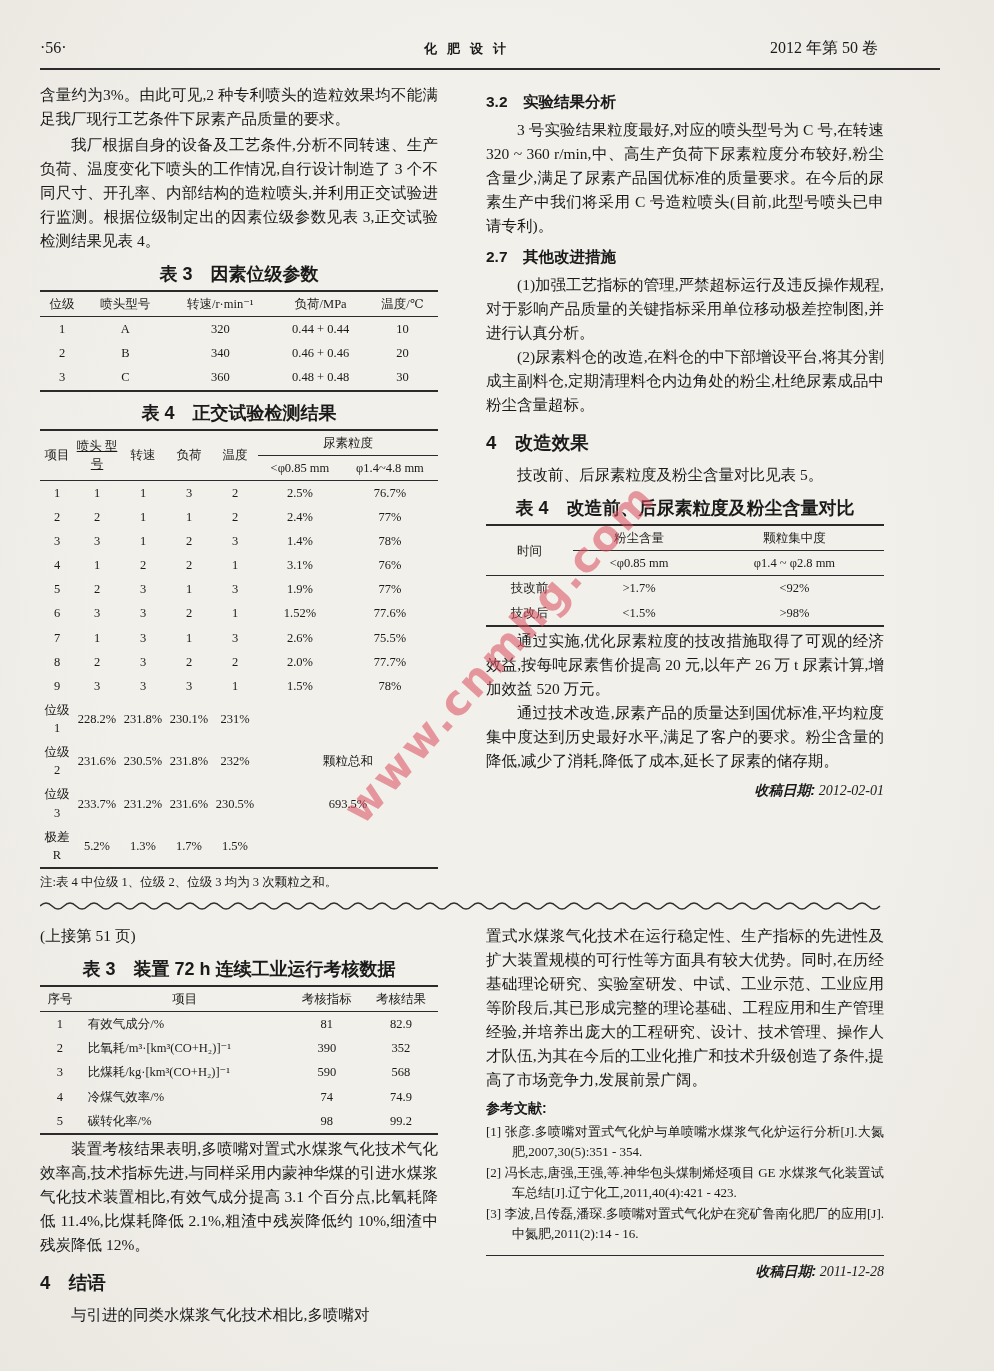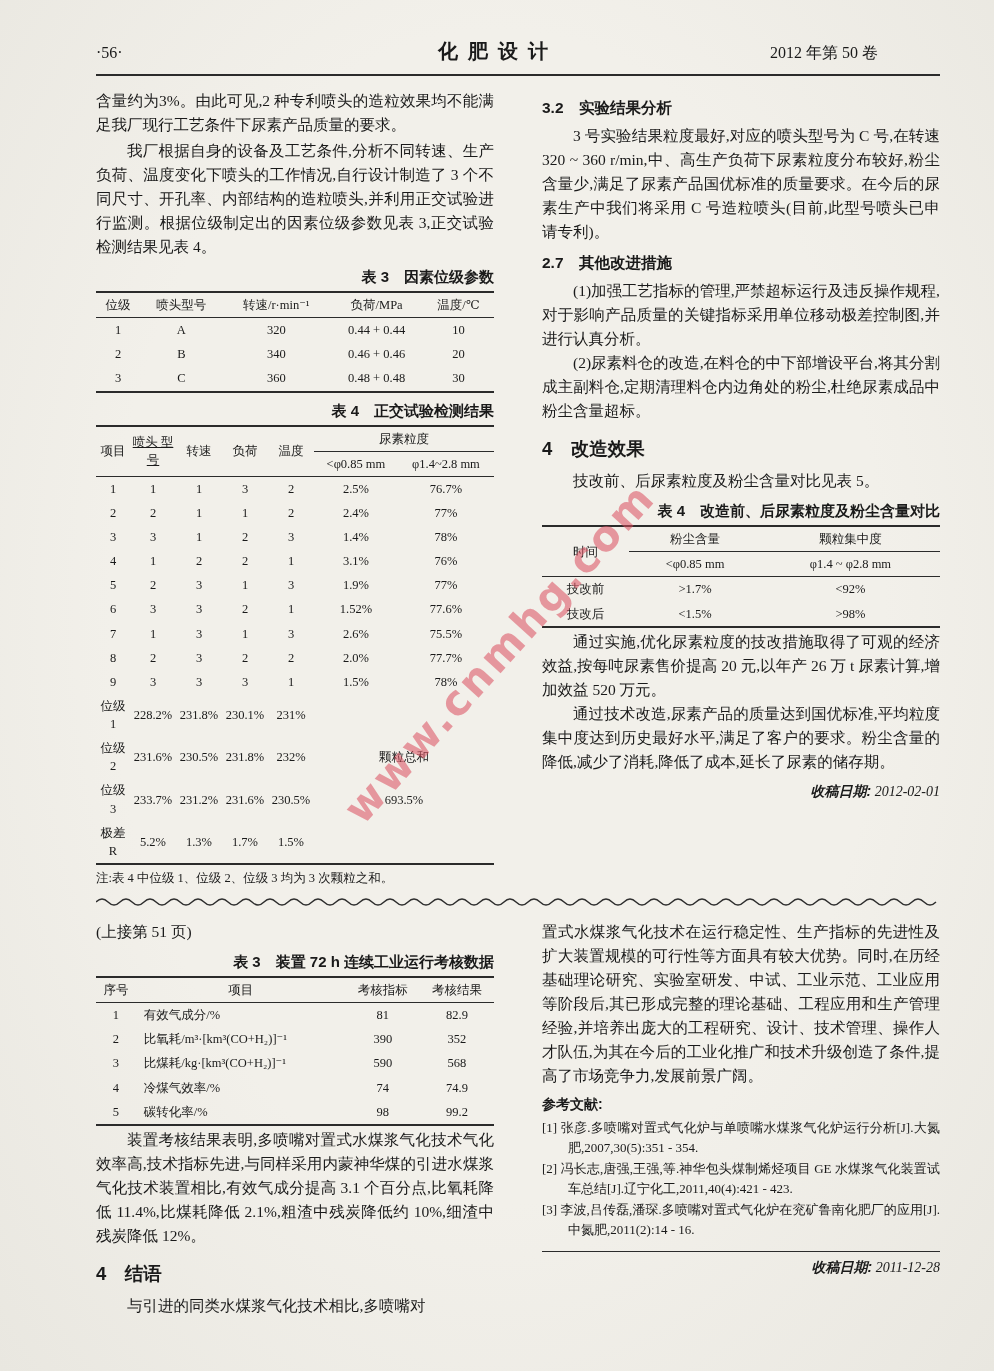--- a/index.html
+++ b/index.html
@@ -3,47 +3,47 @@
 <meta charset="utf-8">
 <style>
   * { margin:0; padding:0; box-sizing:border-box; }
   html,body { margin:0; }
   body {
     width:994px; height:1371px; position:relative; overflow:hidden;
     background: radial-gradient(ellipse at 50% 45%, #f2f0ea 55%, #e9e7e0 100%);
     font-family:"Liberation Serif","DejaVu Serif",serif;
     color:#1a1a1a;
   }
-  .page { padding:38px 54px 20px 96px; position:relative; }
+  .page { padding:38px 54px 20px 40px; position:relative; }
   .pheader {
     display:flex; align-items:baseline;
     border-bottom:2px solid #2b2b2b; padding-bottom:9px; font-size:16px;
   }
   .pagenum { width:130px; }
-  .jtitle { flex:1; text-align:center; font-weight:bold; font-size:20px; letter-spacing:10px;
+  .jtitle { flex:1; text-align:center; font-weight:bold; font-size:13px; letter-spacing:10px;
     font-family:"Liberation Sans","DejaVu Sans",sans-serif; }
   .vol { width:170px; }
 
   .columns { display:flex; gap:48px; margin-top:13px; }
   .col { width:398px; flex:0 0 398px; }
   .top { min-height:770px; }
 
   p.body { font-size:15.5px; line-height:1.55; text-align:justify; }
   p.indent { text-indent:2em; }
   p.mt { margin-top:2px; }
 
   .heading {
     font-family:"Liberation Sans","DejaVu Sans",sans-serif;
     font-weight:bold; font-size:15.5px; margin:9px 0 5px;
   }
   .heading.big { font-size:18.5px; margin:13px 0 8px; }
 
   .tbl-caption {
     font-family:"Liberation Sans","DejaVu Sans",sans-serif;
-    font-weight:bold; font-size:15px; text-align:right; margin:9px 0 4px;
+    font-weight:bold; font-size:18px; text-align:center; margin:9px 0 4px;
   }
   table {
     width:100%; border-collapse:collapse; table-layout:auto;
     font-size:12.5px; line-height:1.45;
     border-top:2px solid #2b2b2b; border-bottom:2px solid #2b2b2b;
   }
   th,td { font-weight:normal; text-align:center; padding:3px 2px; }
   thead th { border-bottom:1px solid #2b2b2b; }
   .t4 th.c1 { width:34px; } .t4 th.c2 { width:46px;text-decoration:underline; } .t4 th.c3 { width:46px; }
   .t4 th.c4 { width:46px; } .t4 th.c5 { width:46px; }
@@ -130,21 +130,21 @@
           <tr>
             <th rowspan="2" class="c1">项目</th>
             <th rowspan="2" class="c2">喷头 型号</th>
             <th rowspan="2" class="c3">转速</th>
             <th rowspan="2" class="c4">负荷</th>
             <th rowspan="2" class="c5">温度</th>
             <th colspan="2">尿素粒度</th>
           </tr>
           <tr>
             <th>&lt;φ0.85 mm</th>
-            <th>φ1.4~2.8 mm</th>
+            <th>φ1.4~4.8 mm</th>
           </tr>
         </thead>
         <tbody>
             <tr>
               <td>1</td>
               <td>1</td>
               <td>1</td>
               <td>3</td>
               <td>2</td>
               <td>2.5%</td>

